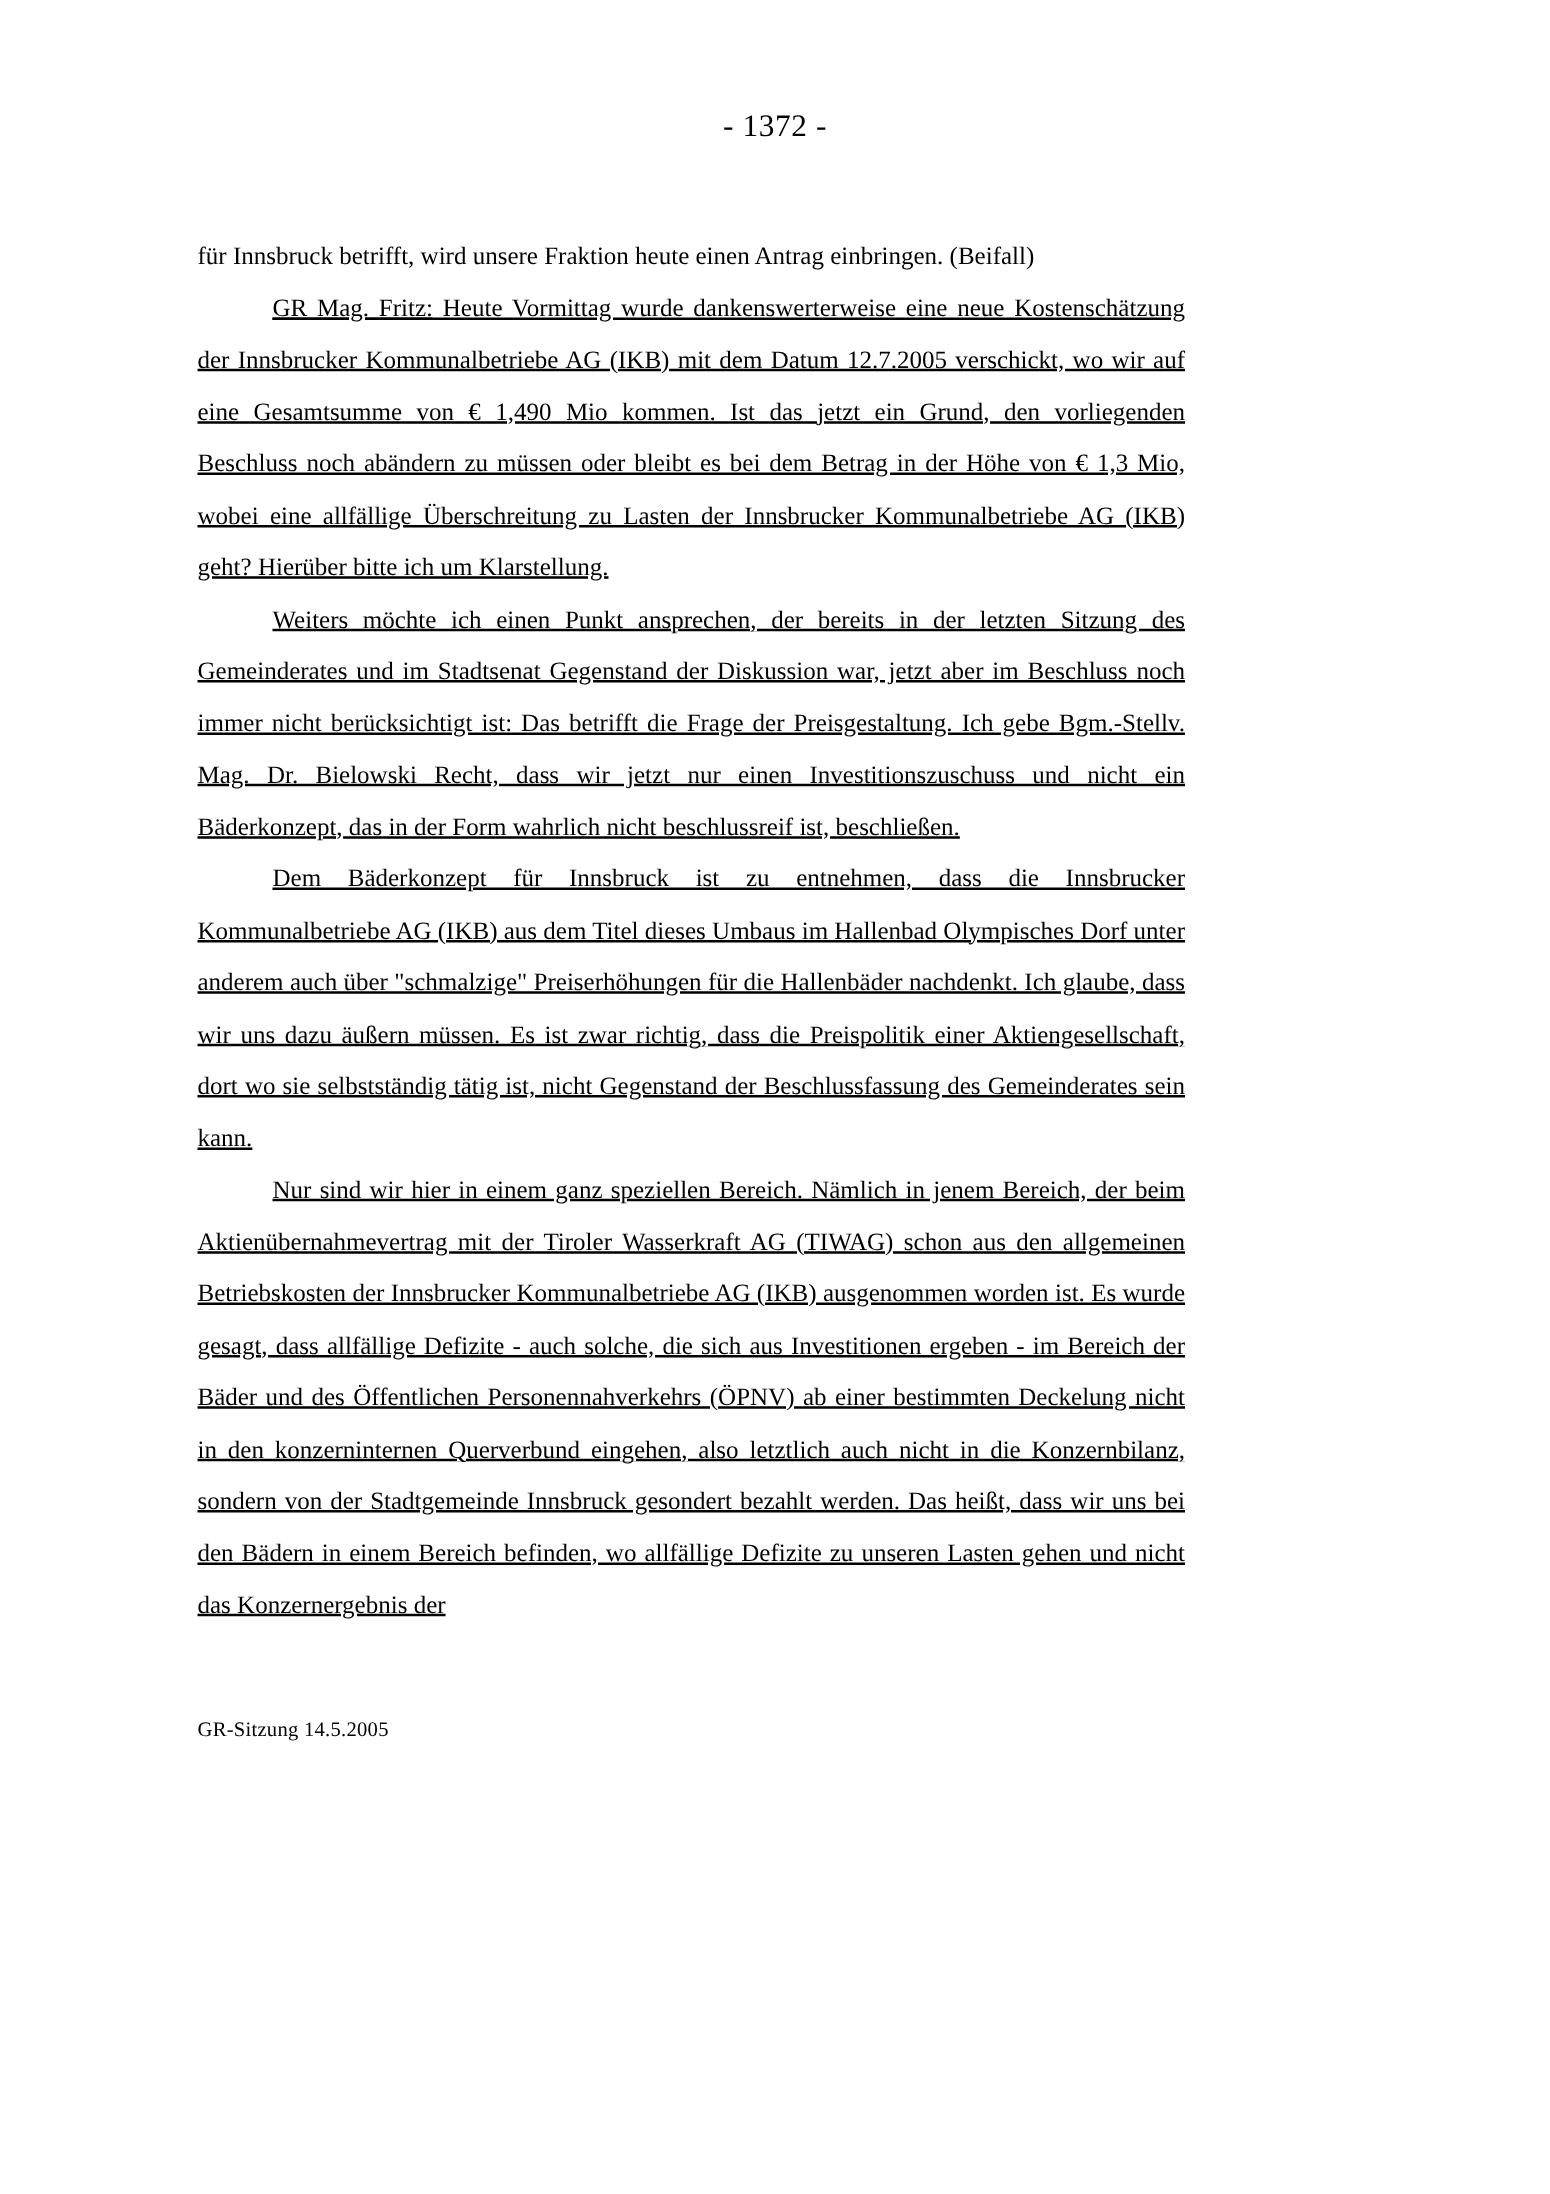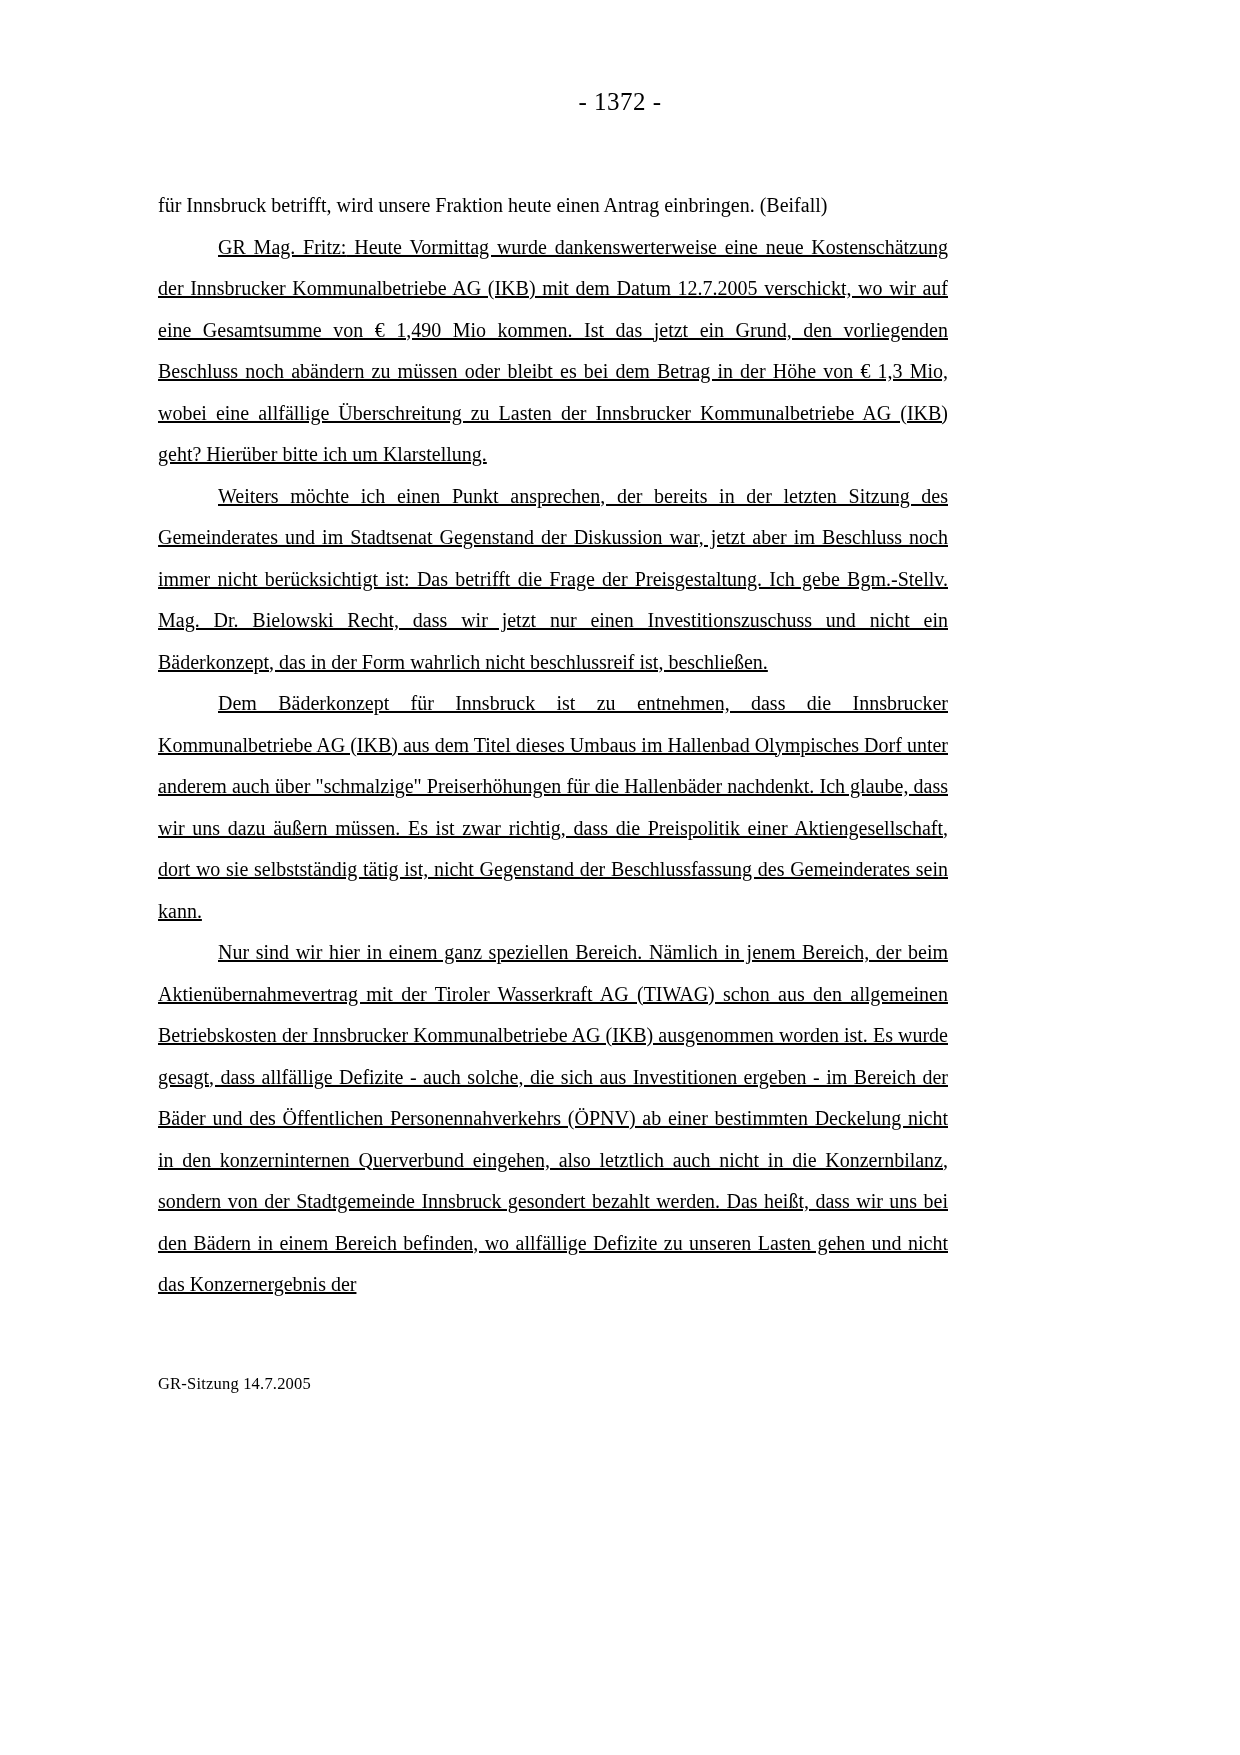--- a/index.html
+++ b/index.html
@@ -73,15 +73,15 @@
     <p class="indent"><span class="speaker">GR Mag. Fritz:</span><span> Heute Vormittag wurde dankenswerterweise eine neue Kostenschätzung der Innsbrucker Kommunalbetriebe AG (IKB) mit dem Datum 12.7.2005 verschickt, wo wir auf eine Gesamtsumme von € 1,490 Mio kommen. Ist das jetzt ein Grund, den vorliegenden Beschluss noch abändern zu müssen oder bleibt es bei dem Betrag in der Höhe von € 1,3 Mio, wobei eine allfällige Überschreitung zu Lasten der Innsbrucker Kommunalbetriebe AG (IKB) geht? Hierüber bitte ich um Klarstellung.</span></p>
 
     <p class="indent">Weiters möchte ich einen Punkt ansprechen, der bereits in der letzten Sitzung des Gemeinderates und im Stadtsenat Gegenstand der Diskussion war, jetzt aber im Beschluss noch immer nicht berücksichtigt ist: Das betrifft die Frage der Preisgestaltung. Ich gebe Bgm.-Stellv. Mag. Dr. Bielowski Recht, dass wir jetzt nur einen Investitionszuschuss und nicht ein Bäderkonzept, das in der Form wahrlich nicht beschlussreif ist, beschließen.</p>
 
     <p class="indent">Dem Bäderkonzept für Innsbruck ist zu entnehmen, dass die Innsbrucker Kommunalbetriebe AG (IKB) aus dem Titel dieses Umbaus im Hallenbad Olympisches Dorf unter anderem auch über "schmalzige" Preiserhöhungen für die Hallenbäder nachdenkt. Ich glaube, dass wir uns dazu äußern müssen. Es ist zwar richtig, dass die Preispolitik einer Aktiengesellschaft, dort wo sie selbstständig tätig ist, nicht Gegenstand der Beschlussfassung des Gemeinderates sein kann.</p>
 
     <p class="indent">Nur sind wir hier in einem ganz speziellen Bereich. Nämlich in jenem Bereich, der beim Aktienübernahmevertrag mit der Tiroler Wasserkraft AG (TIWAG) schon aus den allgemeinen Betriebskosten der Innsbrucker Kommunalbetriebe AG (IKB) ausgenommen worden ist. Es wurde gesagt, dass allfällige Defizite - auch solche, die sich aus Investitionen ergeben - im Bereich der Bäder und des Öffentlichen Personennahverkehrs (ÖPNV) ab einer bestimmten Deckelung nicht in den konzerninternen Querverbund eingehen, also letztlich auch nicht in die Konzernbilanz, sondern von der Stadtgemeinde Innsbruck gesondert bezahlt werden. Das heißt, dass wir uns bei den Bädern in einem Bereich befinden, wo allfällige Defizite zu unseren Lasten gehen und nicht das Konzernergebnis der</p>
 
   </div>
 
-  <div class="footer">GR-Sitzung 14.7.2005</div>
+  <div class="footer">GR-Sitzung 14.5.2005</div>
 
 </div>
 
 </body></html>

